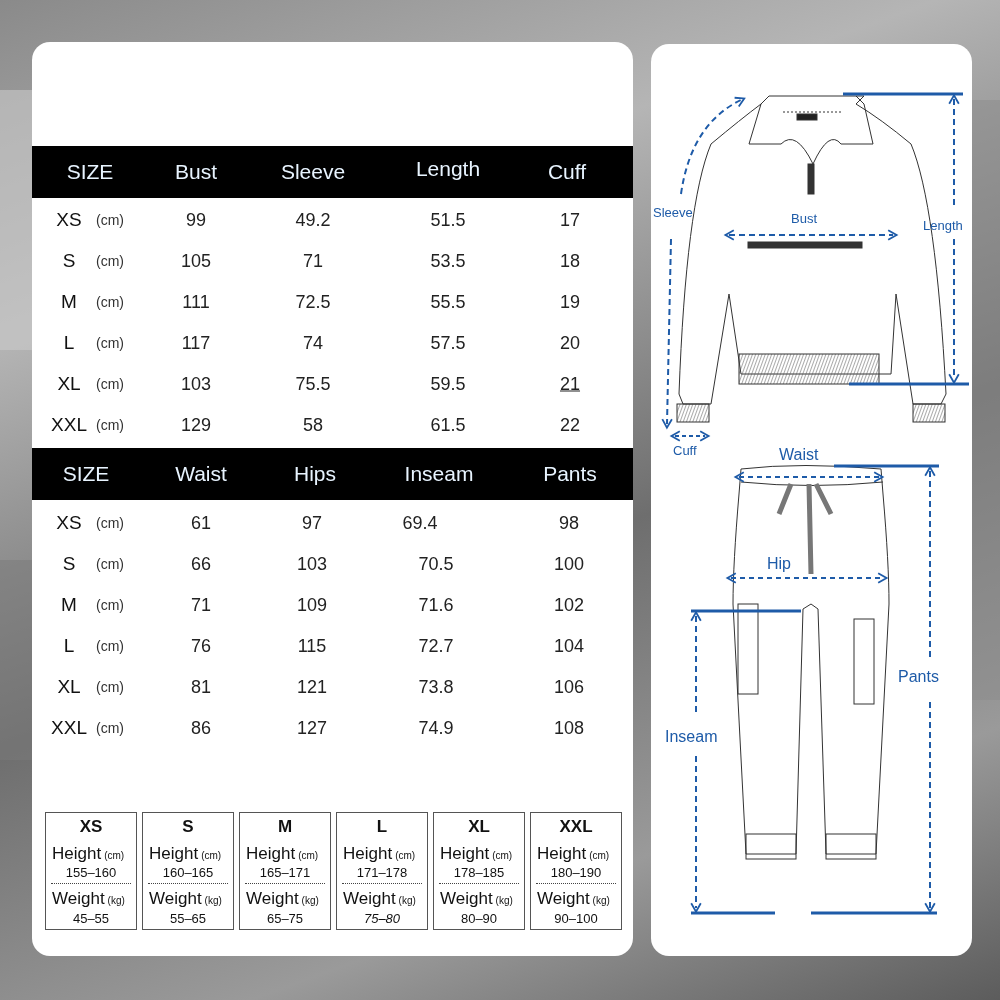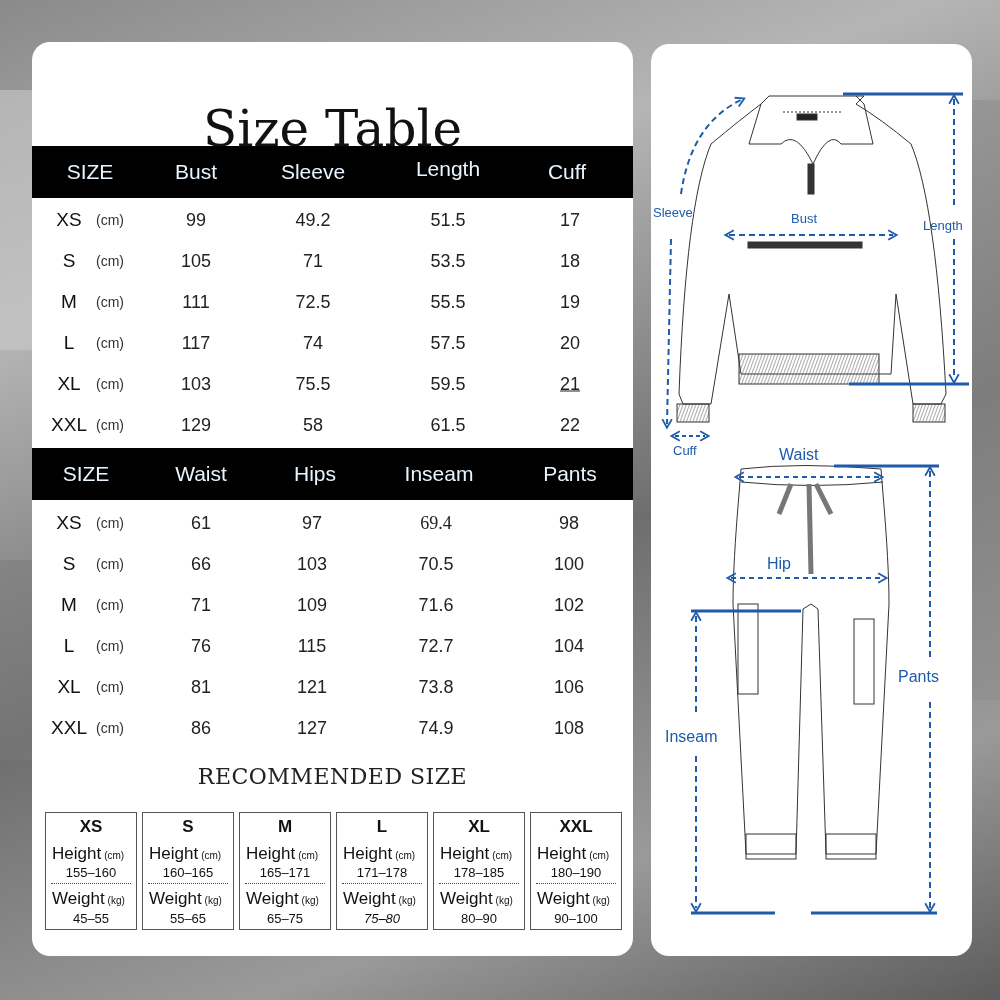--- a/index.html
+++ b/index.html
@@ -53,21 +53,20 @@
   .dlabel { font-family:"Liberation Sans", sans-serif; fill:#1e5ba8; }
 </style>
 </head>
 <body>
 
 <div class="bg-deco1"></div>
 <div class="bg-deco2"></div>
 <div class="bg-deco3"></div>
 
 <div class="left-panel">
-  <div class="title">Size Table</div>
 
   <div class="tbl-header" style="top:104px;">
     <span style="left:58px;">SIZE</span>
     <span style="left:164px;">Bust</span>
     <span style="left:281px;">Sleeve</span>
     <span style="left:416px; top:44%;">Length</span>
     <span style="left:535px;">Cuff</span>
   </div>
 
   <div id="top-rows">
@@ -128,21 +127,21 @@
     <span style="left:407px;">Inseam</span>
     <span style="left:538px;">Pants</span>
   </div>
 
   <div id="bottom-rows">
     <div class="tbl-row" style="top:460px;">
       <span class="size" style="left:37px;">XS</span>
       <span class="unit" style="left:78px;">(cm)</span>
       <span class="val" style="left:169px;">61</span>
       <span class="val" style="left:280px;">97</span>
-      <span class="val" style="left:404px;font-family:Liberation Serif, serif;">69.4</span>
+      <span class="val" style="left:388px;">69.4</span>
       <span class="val" style="left:537px;">98</span>
     </div>
     <div class="tbl-row" style="top:501px;">
       <span class="size" style="left:37px;">S</span>
       <span class="unit" style="left:78px;">(cm)</span>
       <span class="val" style="left:169px;">66</span>
       <span class="val" style="left:280px;">103</span>
       <span class="val" style="left:404px;">70.5</span>
       <span class="val" style="left:537px;">100</span>
     </div>
@@ -173,21 +172,20 @@
     <div class="tbl-row" style="top:665px;">
       <span class="size" style="left:37px;">XXL</span>
       <span class="unit" style="left:78px;">(cm)</span>
       <span class="val" style="left:169px;">86</span>
       <span class="val" style="left:280px;">127</span>
       <span class="val" style="left:404px;">74.9</span>
       <span class="val" style="left:537px;">108</span>
     </div>
   </div>
 
-  <div class="rec-title">RECOMMENDED SIZE</div>
 
   <div class="rec-card" style="left:13px;">
     <div class="rsize">XS</div>
     <div class="rlabel" style="top:31px;"><span>Height</span><span class="runit">(cm)</span></div>
     <div class="rval" style="top:52px;">155–160</div>
     <div class="rdiv"></div>
     <div class="rlabel" style="top:76px;"><span>Weight</span><span class="runit">(kg)</span></div>
     <div class="rval" style="top:98px;">45–55</div>
   </div>
   <div class="rec-card" style="left:110px;">

